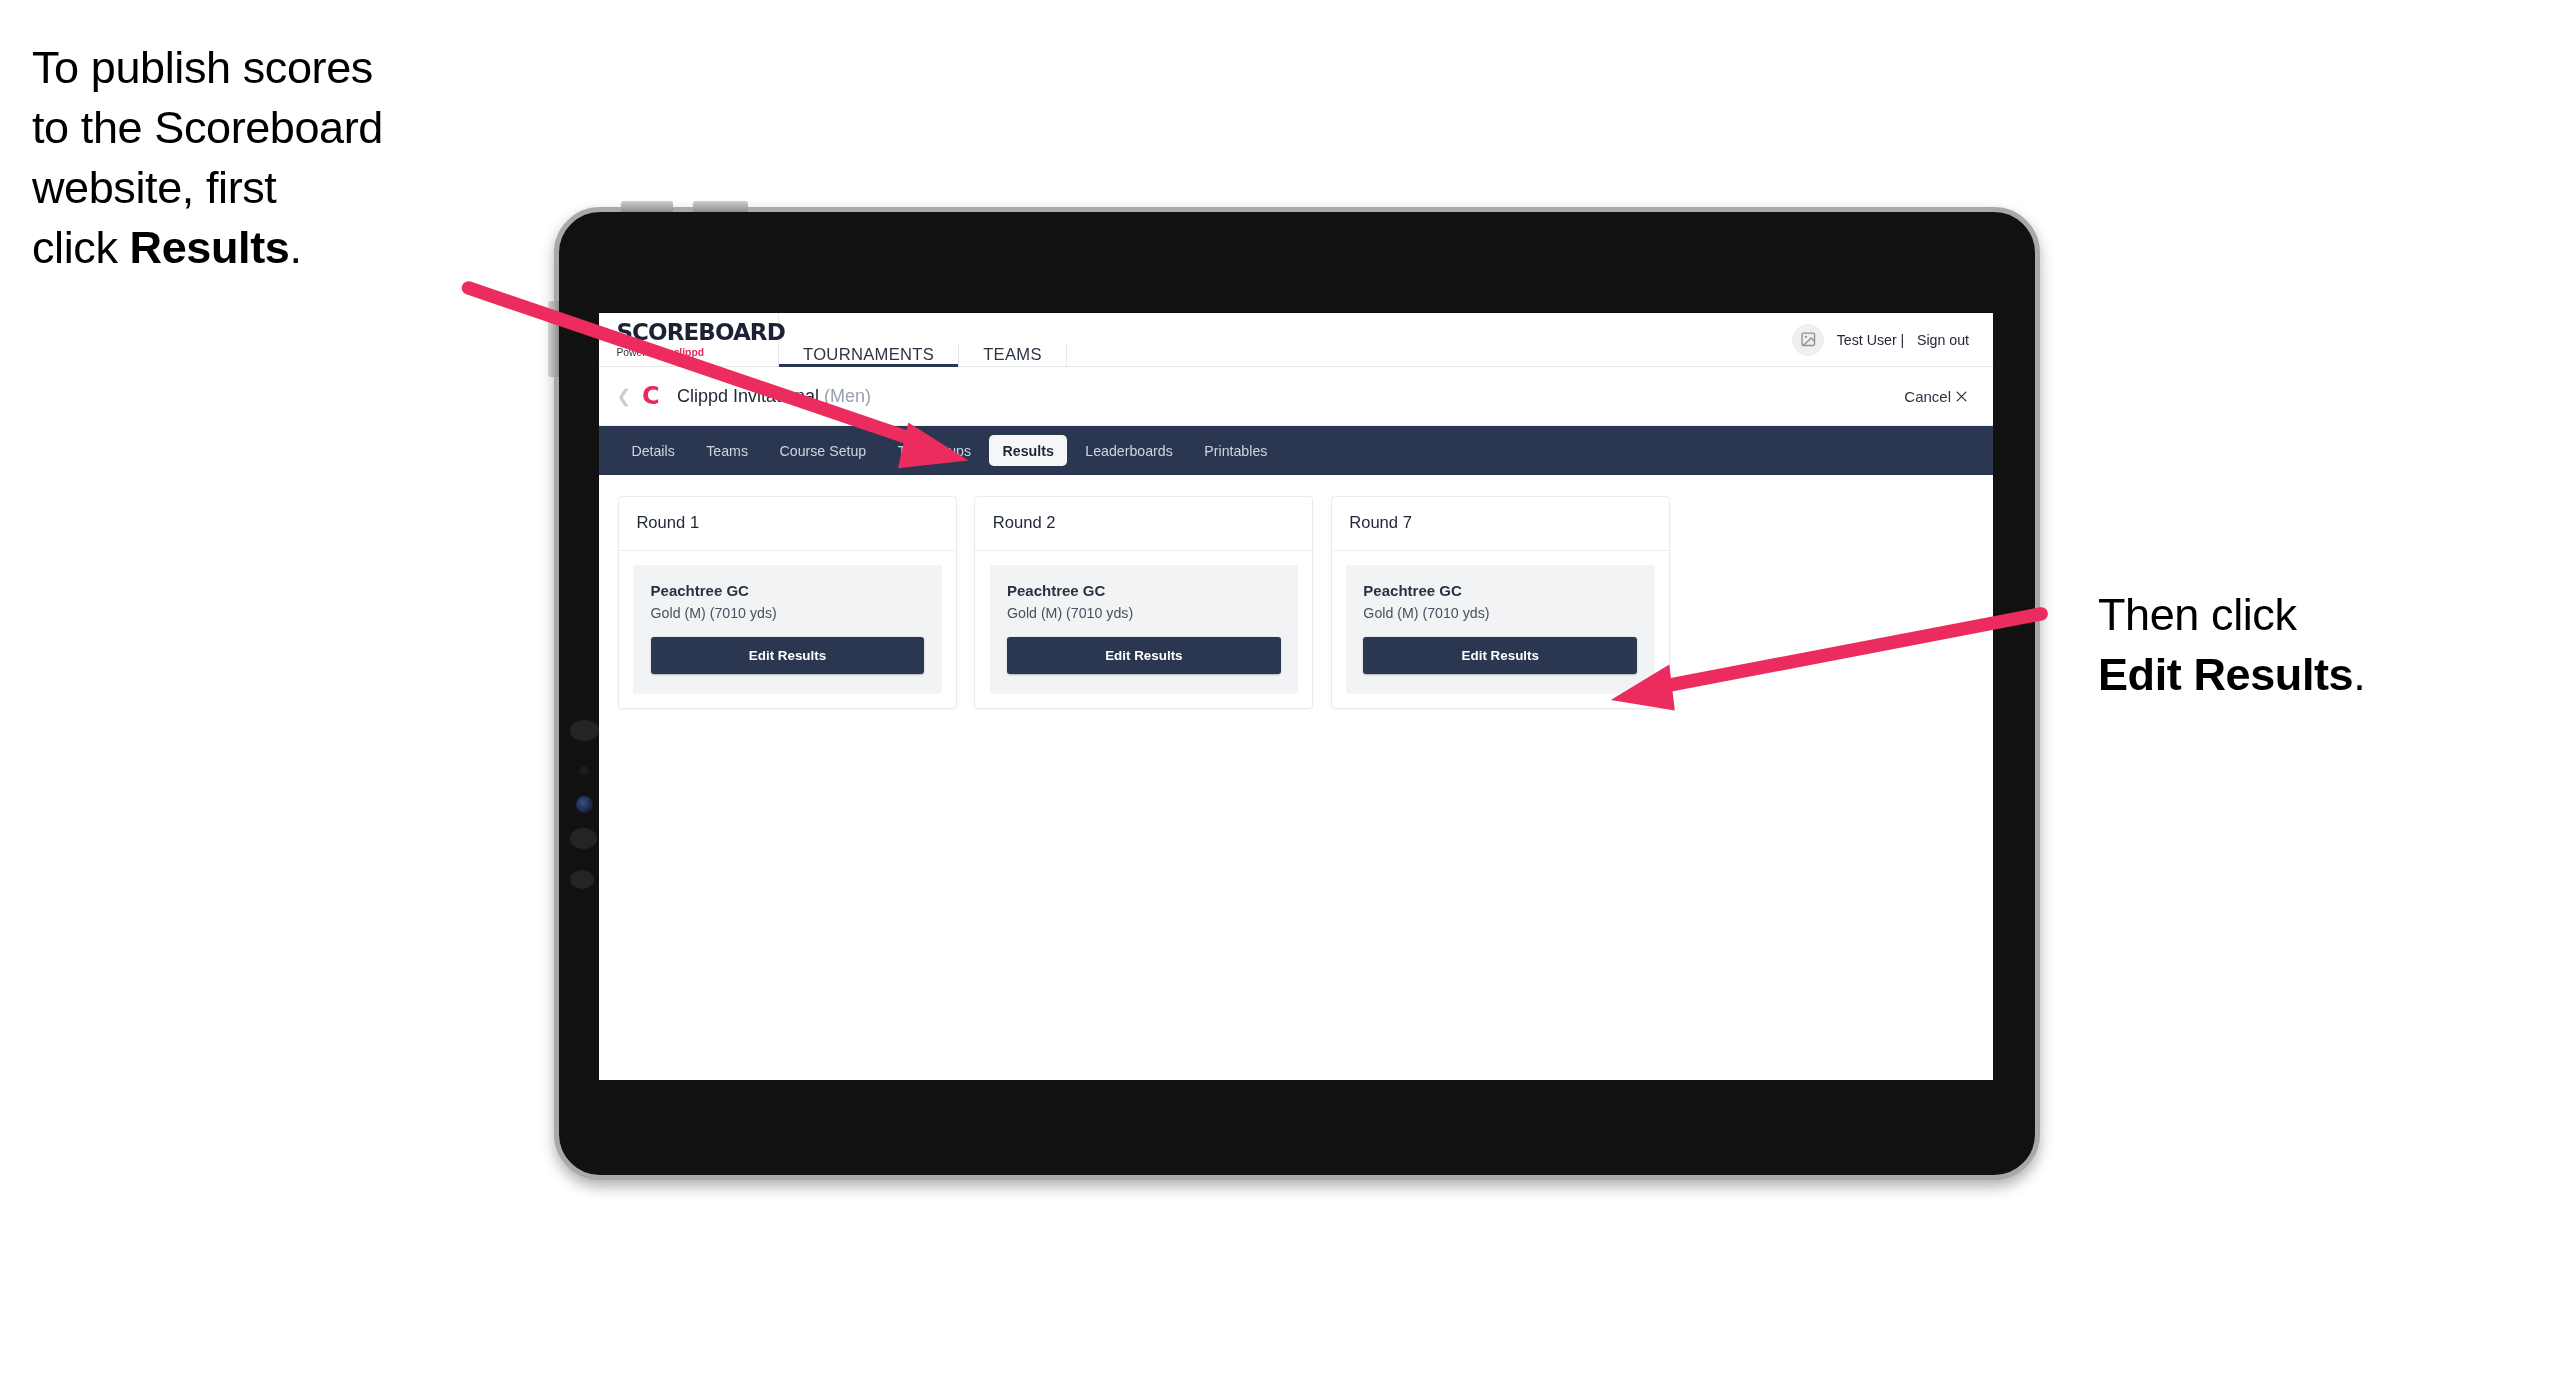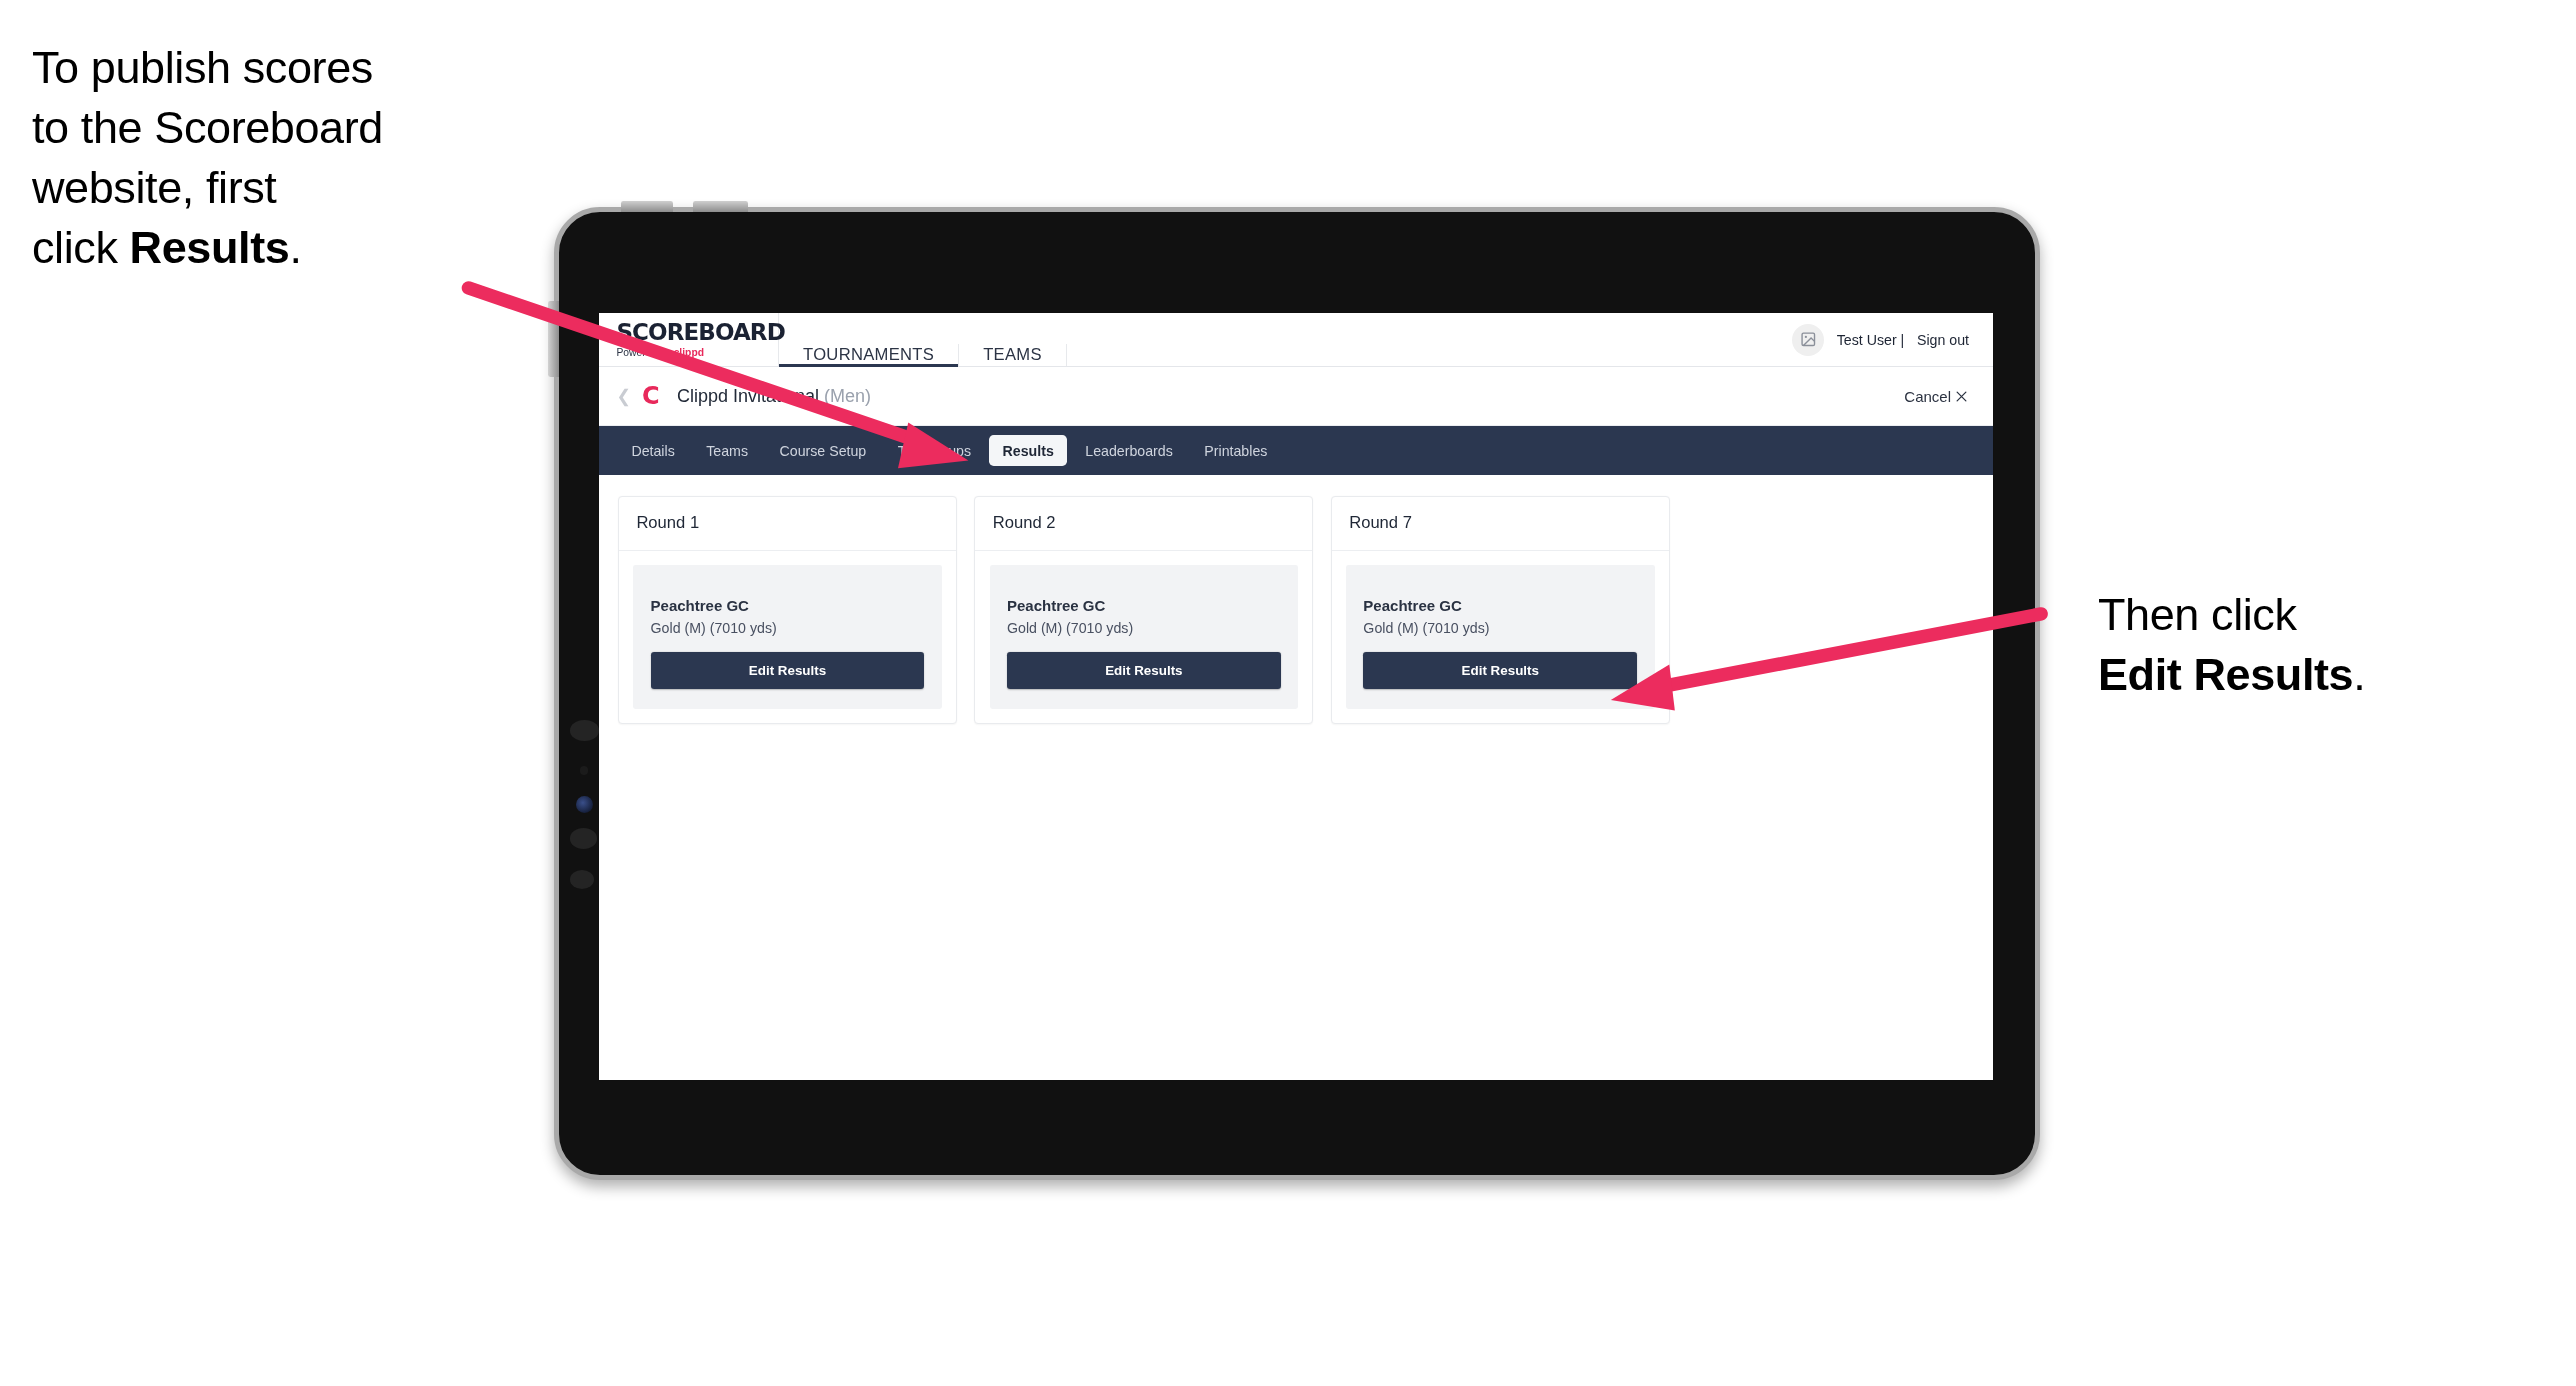--- a/index.html
+++ b/index.html
@@ -147,21 +147,21 @@
     box-shadow: 0 0.8px 1.6px rgba(0,0,0,0.04);
     overflow: hidden;
   }
   .round-head {
     height: 54px; display: flex; align-items: center;
     padding-left: 17.4px; font-size: 16.6px; color: #1f2736;
     border-bottom: 0.8px solid #eceef1;
   }
   .round-body { padding: 14.2px; }
   .course-box { background: #f2f3f5; border-radius: 2.4px; padding: 17.4px 17.4px 20.6px 17.4px; }
-  .course-name { font-size: 15px; font-weight: 700; color: #2a3242; margin-bottom: 5.5px; margin-top: 15px; }
+  .course-name { font-size: 15px; font-weight: 700; color: #2a3242; margin-bottom: 5.5px; }
   .course-tee  { font-size: 14.2px; color: #495061; margin-bottom: 16px; }
   .edit-btn {
     width: 100%; height: 37px; background: #2b3750;
     border: none; border-radius: 3.2px; color: #ffffff;
     font-size: 13.4px; font-weight: 600;
     font-family: "Liberation Sans", sans-serif; cursor: pointer;
     box-shadow: 0 0.8px 1.6px rgba(0,0,0,0.25);
   }
 </style>
 </head>

